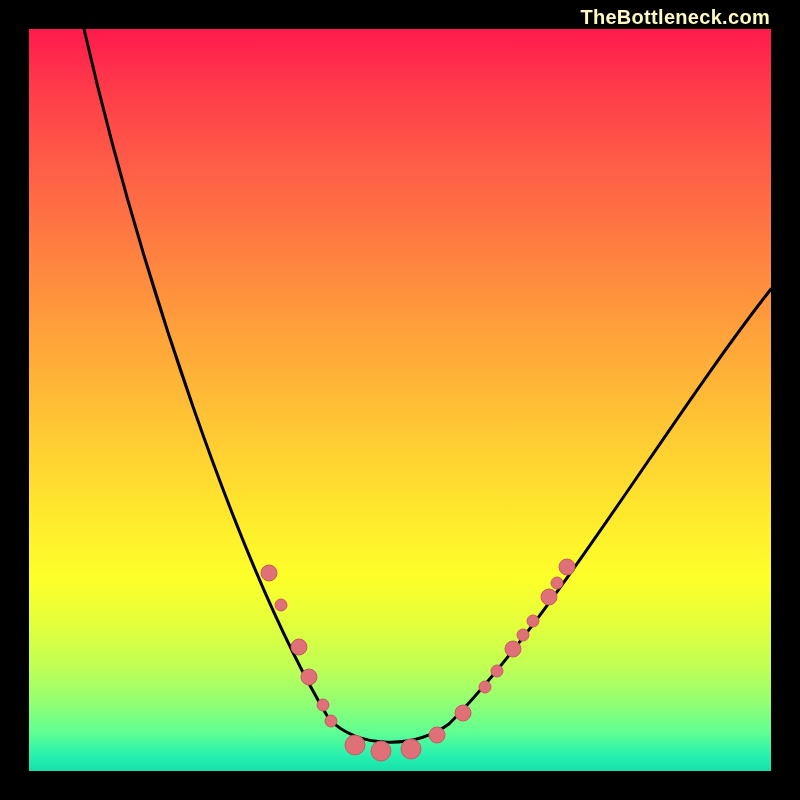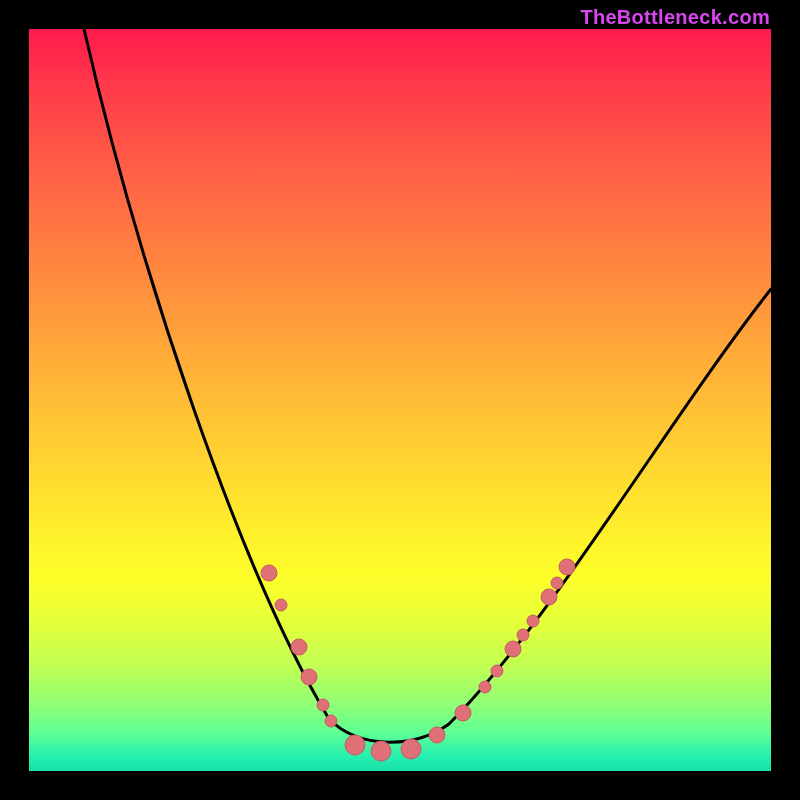--- a/index.html
+++ b/index.html
@@ -36,21 +36,21 @@
       #90ff75 91%,
       #5cff95 95%,
       #26f0b0 98%,
       #17e0a8 100%
     );
   }
   .attribution {
     position: absolute;
     top: 6px;
     right: 30px;
-    color: #d946ef;
+    color: #fef9c3;
     font-size: 20px;
     font-weight: bold;
     letter-spacing: 0.3px;
     z-index: 5;
   }
   svg.curve {
     position: absolute;
     left: 0;
     top: 0;
     width: 742px;

